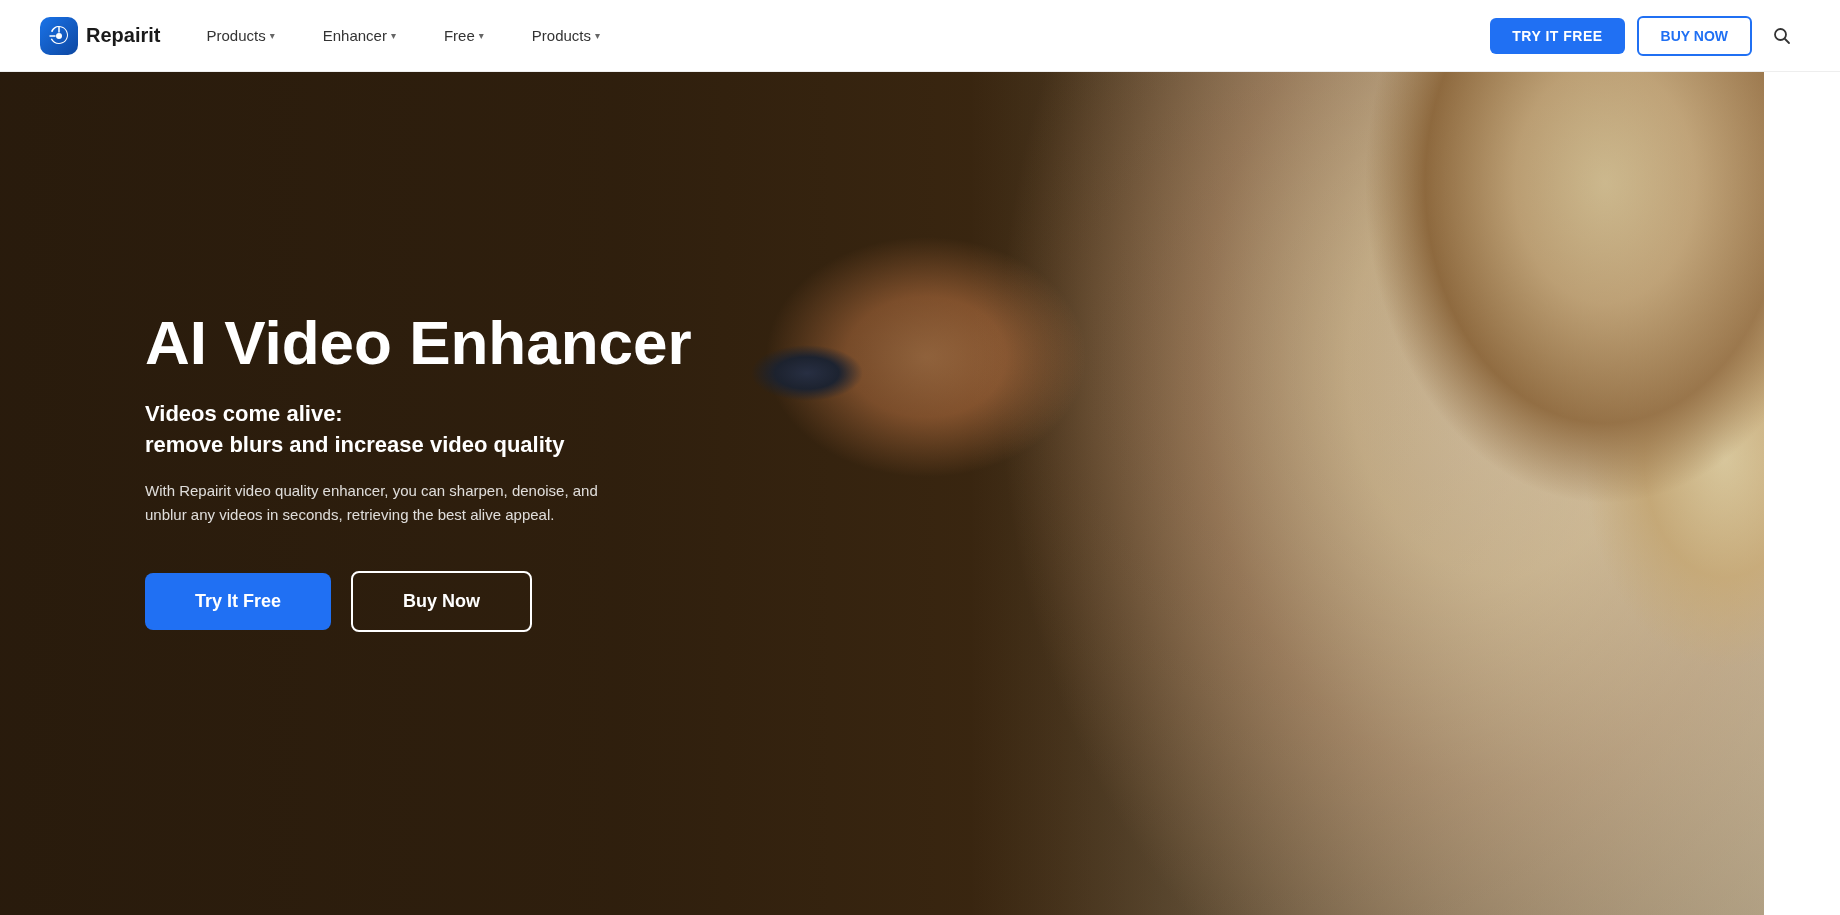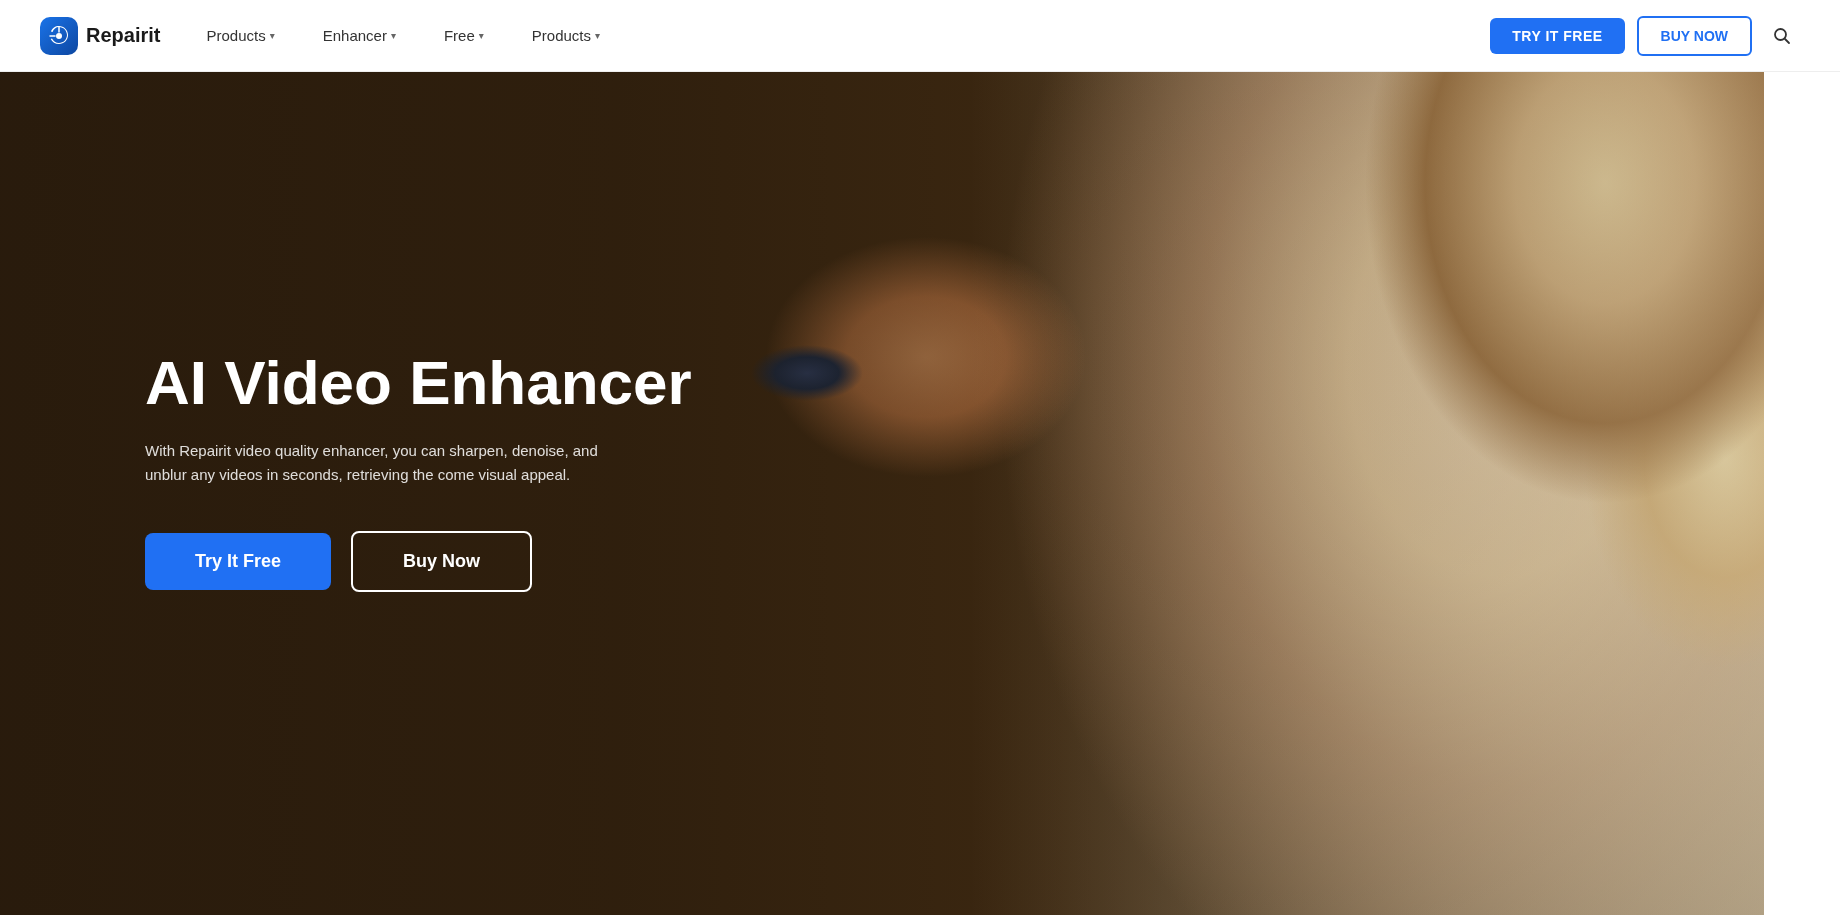--- a/index.html
+++ b/index.html
@@ -281,19 +281,23 @@
       </svg>
     </button>
   </div>
 </nav>
 
 <section class="hero">
   <div class="hero-portrait"></div>
   <div class="hero-bg"></div>
   <div class="hero-content">
     <h1 class="hero-title">AI Video Enhancer</h1>
-    <p class="hero-desc">With Repairit video quality enhancer, you can sharpen, denoise, and unblur any videos in seconds, retrieving the come visual appeal.</p>
+    <h2 class="hero-subtitle">
+      <span style="white-space: pre-line;">Videos come alive:
+remove blurs and increase video quality</span>
+    </h2>
+    <p class="hero-desc">With Repairit video quality enhancer, you can sharpen, denoise, and unblur any videos in seconds, retrieving the best alive appeal.</p>
     <div class="hero-buttons">
       <button class="hero-btn-primary">Try It Free</button>
       <button class="hero-btn-secondary">Buy Now</button>
     </div>
   </div>
 </section>
 
 </body></html>

